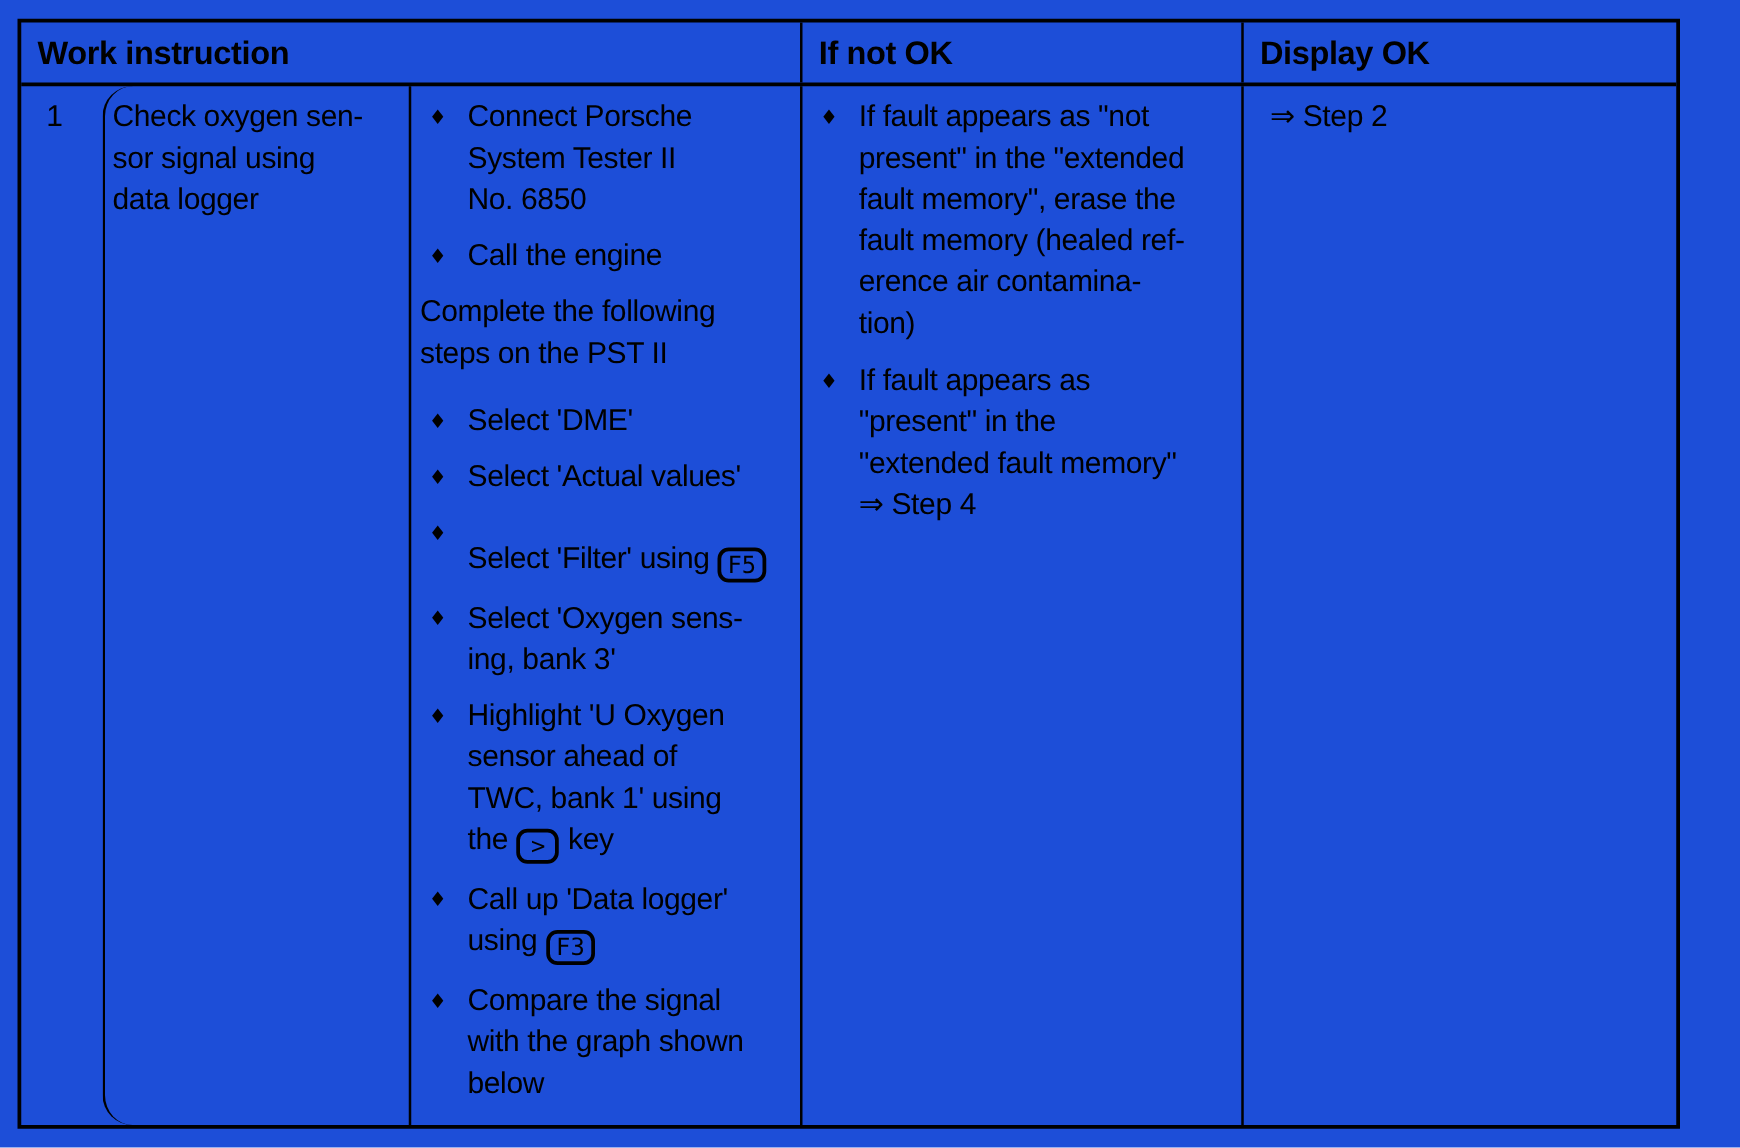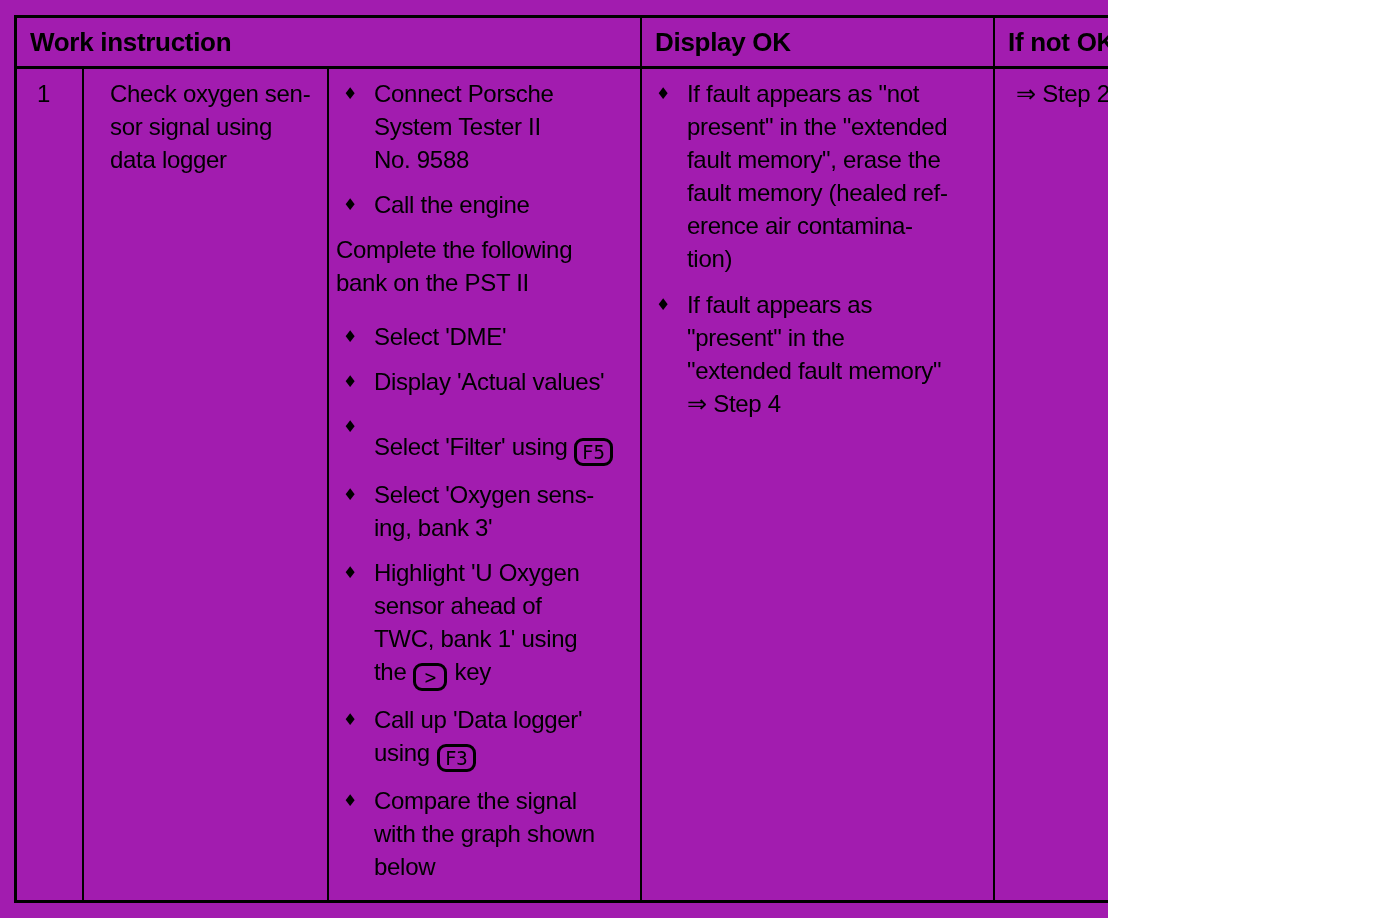--- a/index.html
+++ b/index.html
@@ -4,23 +4,23 @@
 <style>
   html, body {
     margin: 0;
     padding: 0;
     background: #ffffff;
     color: #000000;
     font-family: "Liberation Sans", "DejaVu Sans", sans-serif;
   }
   .page {
     position: relative;
-    width: 1108px;
+    width: 1392px;
     height: 918px;
-    background: #a21caf;
+    background: #1d4ed8;
     overflow: hidden;
   }
   .doc-table {
     position: absolute;
     left: 14px;
     top: 15px;
     width: 1330px;
     height: 888px;
     box-sizing: border-box;
     border: 3px solid #000;
@@ -56,21 +56,21 @@
   .td {
     box-sizing: border-box;
     padding-top: 8px;
     font-size: 24px;
     line-height: 33px;
     letter-spacing: -0.3px;
     overflow: hidden;
   }
   .td + .td { border-left: 2px solid #000; }
   .td-num   { padding-left: 20px; }
-  .td-title { padding-left: 26px; padding-right: 8px; }
+  .td-title { padding-left: 6px; padding-right: 8px; border-radius: 24px; }
   .td-steps { padding-left: 7px;  padding-right: 4px; }
   .td-display { padding-left: 7px; padding-right: 6px; }
   .td-ifnot { padding-left: 21px; }
   .preline { white-space: pre-line; }
   
   .bullet-item {
     display: flex;
     align-items: flex-start;
     padding-left: 7px;
     margin-bottom: 12px;
@@ -106,57 +106,57 @@
   .key-line { margin-top: 3px; }
 </style>
 </head>
 <body>
 
 <div class="page">
   <div class="doc-table">
 
     <div class="thead">
       <div class="th">Work instruction</div>
+      <div class="th">If not OK</div>
       <div class="th">Display OK</div>
-      <div class="th">If not OK</div>
     </div>
 
     <div class="tbody">
 
       <div class="td td-num">1</div>
 
       <div class="td td-title preline">Check oxygen sen-
 sor signal using
 data logger</div>
 
       <div class="td td-steps">
 
         <div class="bullet-item">
           <span class="bullet">♦</span>
           <span class="bt preline">Connect Porsche
 System Tester II
-No. 9588</span>
+No. 6850</span>
         </div>
 
         <div class="bullet-item">
           <span class="bullet">♦</span>
           <span class="bt preline">Call the engine</span>
         </div>
 
         <div class="note preline">Complete the following
-bank on the PST II</div>
+steps on the PST II</div>
 
         <div class="bullet-item">
           <span class="bullet">♦</span>
           <span class="bt preline">Select 'DME'</span>
         </div>
 
         <div class="bullet-item">
           <span class="bullet">♦</span>
-          <span class="bt preline">Display 'Actual values'</span>
+          <span class="bt preline">Select 'Actual values'</span>
         </div>
 
         <div class="bullet-item">
           <span class="bullet">♦</span>
           <span class="bt">
             <span class="preline">Select 'Filter' using</span>
             <span class="key-line"><span class="key">F5</span></span>
           </span>
         </div>
 

